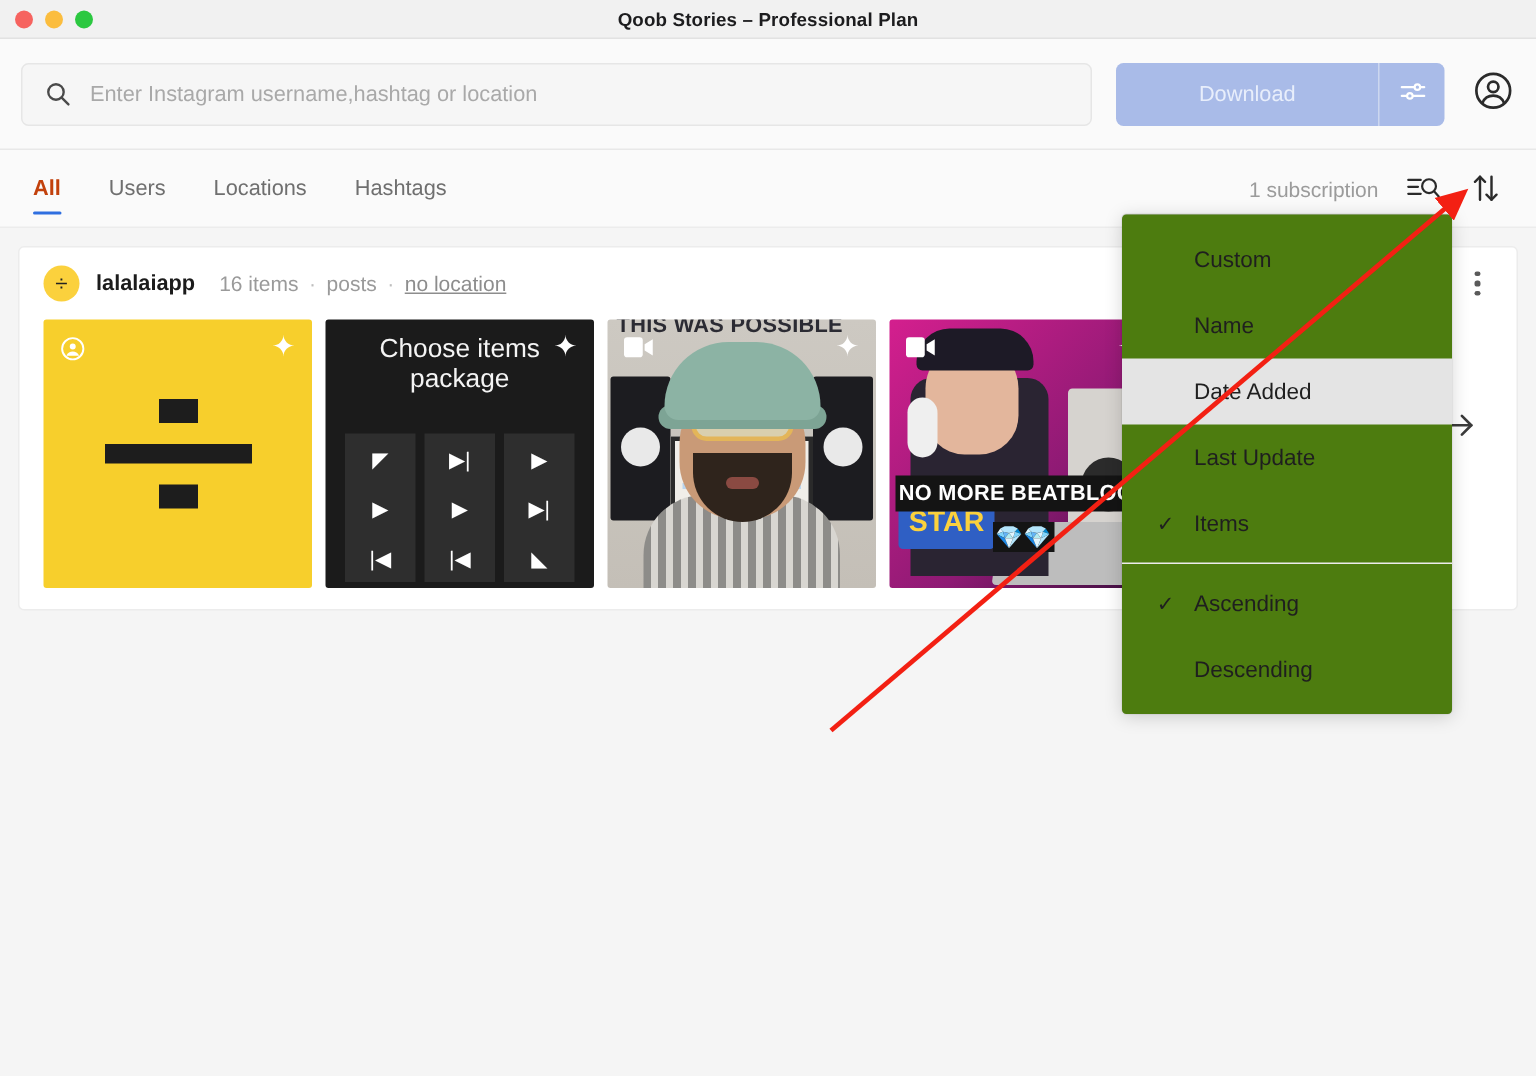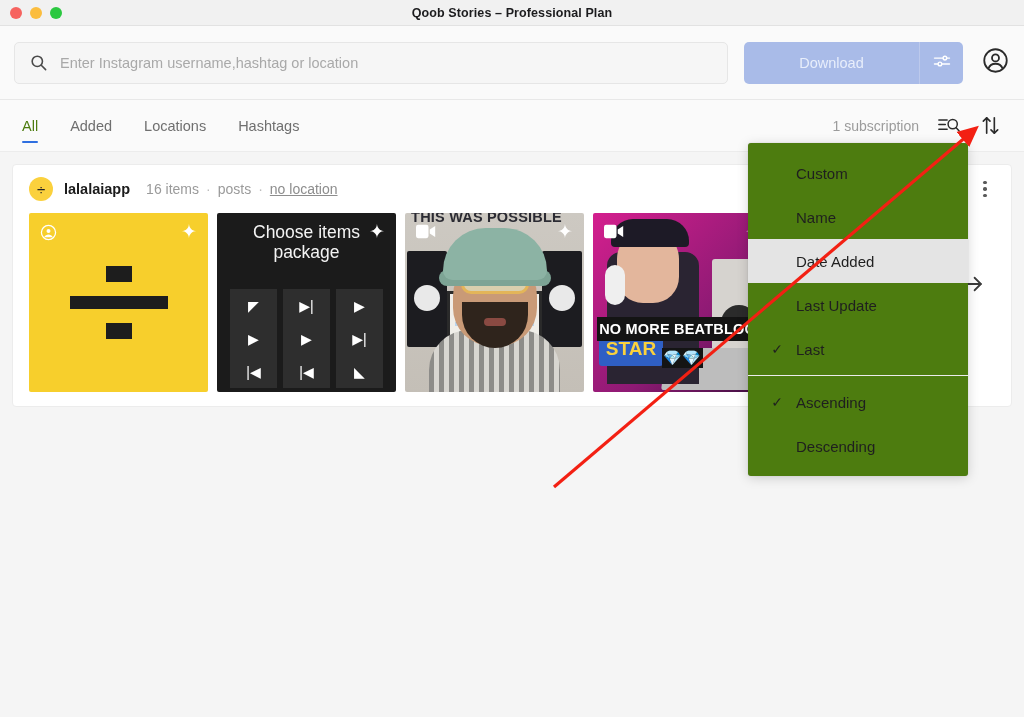--- a/index.html
+++ b/index.html
@@ -68,21 +68,21 @@
     height: 52px; background: #fafafa;
     display: flex; align-items: center; padding: 0 22px;
     border-bottom: 1px solid #ececec;
     position: relative;
   }
   .tabs { display: flex; align-items: center; gap: 32px; height: 100%; }
   .tab {
     font-size: 14.5px; color: #6f6f6f; height: 100%;
     display: flex; align-items: center; position: relative;
   }
-  .tab.active { color: #4d7c0f; font-weight: normal; text-align: right; }
+  .tab.active { color: #c2410c; font-weight: bold; text-align: right; }
   .tab.active::after {
     content: ""; position: absolute; left: 0; right: 0; bottom: 8px;
     height: 2.5px; background: #2f6fe0; border-radius: 2px;
   }
   .tabs-right {
     margin-left: auto; display: flex; align-items: center; gap: 18px;
   }
   .sub-count { font-size: 14px; color: #9b9b9b; }
   .filter-search-icon, .sort-icon { color: #2b2b2b; display: flex; align-items: center; }
 
@@ -248,21 +248,21 @@
             <circle cx="12" cy="9.7" r="3.1"></circle>
           <path d="M5.6 19.2c1.2-2.9 3.6-4.3 6.4-4.3s5.2 1.4 6.4 4.3"></path>
         </svg>
       </span>
     </div>
   </div>
 
   <div class="tabs-row">
     <div class="tabs">
       <div class="tab active">All</div>
-      <div class="tab">Added</div>
+      <div class="tab">Users</div>
       <div class="tab">Locations</div>
       <div class="tab">Hashtags</div>
     </div>
     <div class="tabs-right">
       <span class="sub-count">1 subscription</span>
       <span class="filter-search-icon">
         <svg viewBox="0 0 26 22" width="24" height="21" fill="none" stroke="currentColor" stroke-width="1.6">
           <line x1="2" y1="5" x2="11" y2="5" stroke-linecap="round"></line>
           <line x1="2" y1="10" x2="9" y2="10" stroke-linecap="round"></line>
           <line x1="2" y1="15" x2="11" y2="15" stroke-linecap="round"></line>
@@ -414,21 +414,21 @@
     <div class="menu-item highlight">
       <span class="check"></span>
       <span class="mlabel">Date Added</span>
     </div>
     <div class="menu-item">
       <span class="check"></span>
       <span class="mlabel">Last Update</span>
     </div>
     <div class="menu-item">
       <span class="check">✓</span>
-      <span class="mlabel">Last</span>
+      <span class="mlabel">Items</span>
     </div>
     <div class="menu-sep"></div>
     <div class="menu-item">
       <span class="check">✓</span>
       <span class="mlabel">Ascending</span>
     </div>
     <div class="menu-item">
       <span class="check"></span>
       <span class="mlabel">Descending</span>
     </div>

